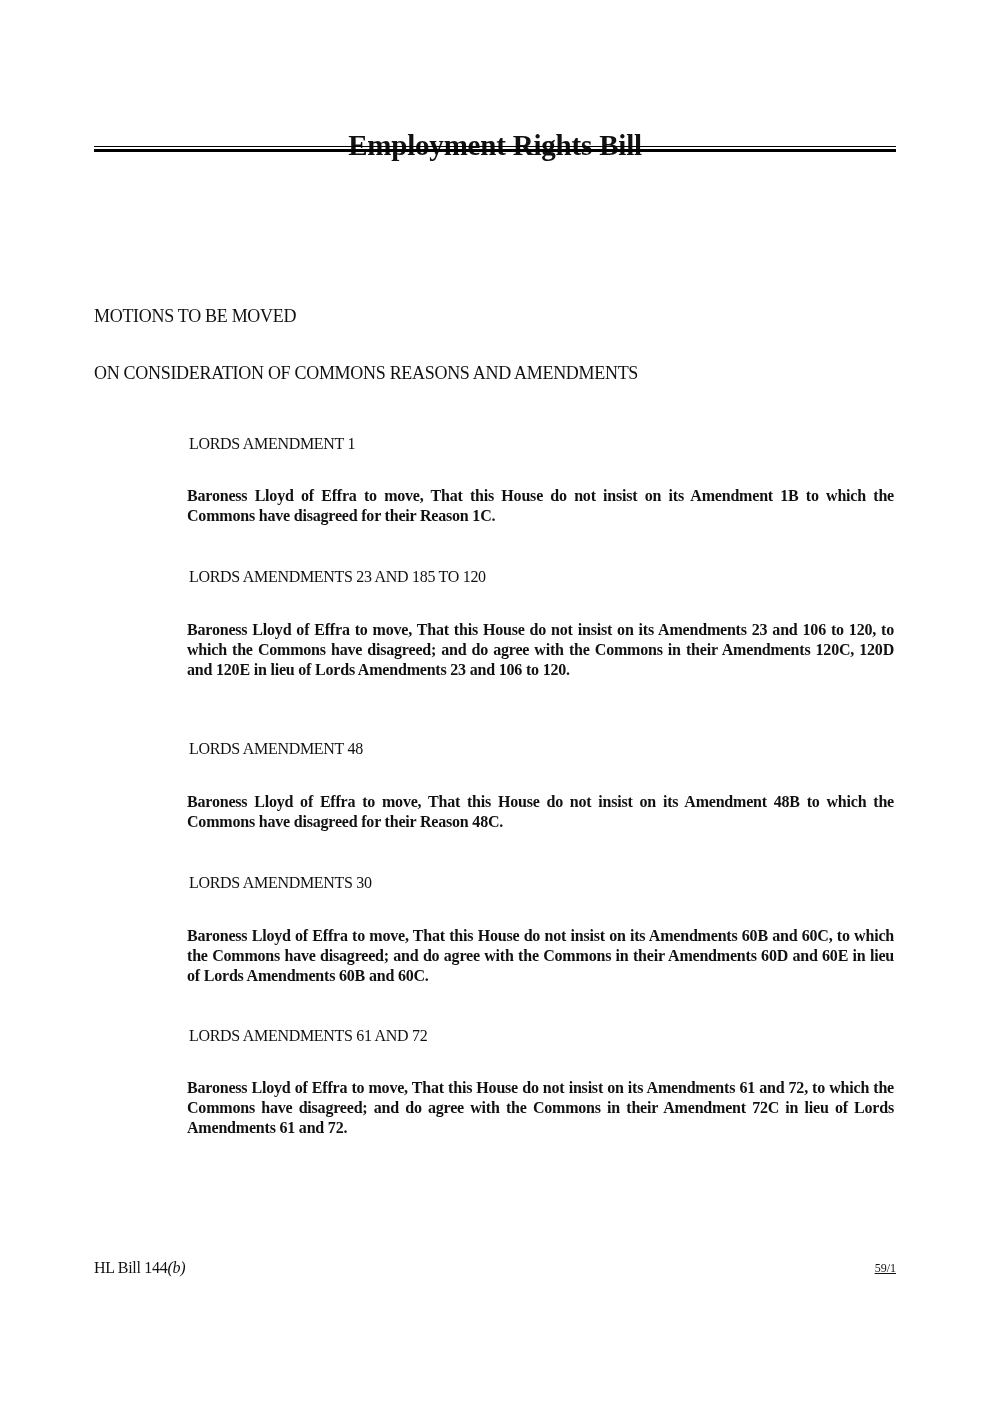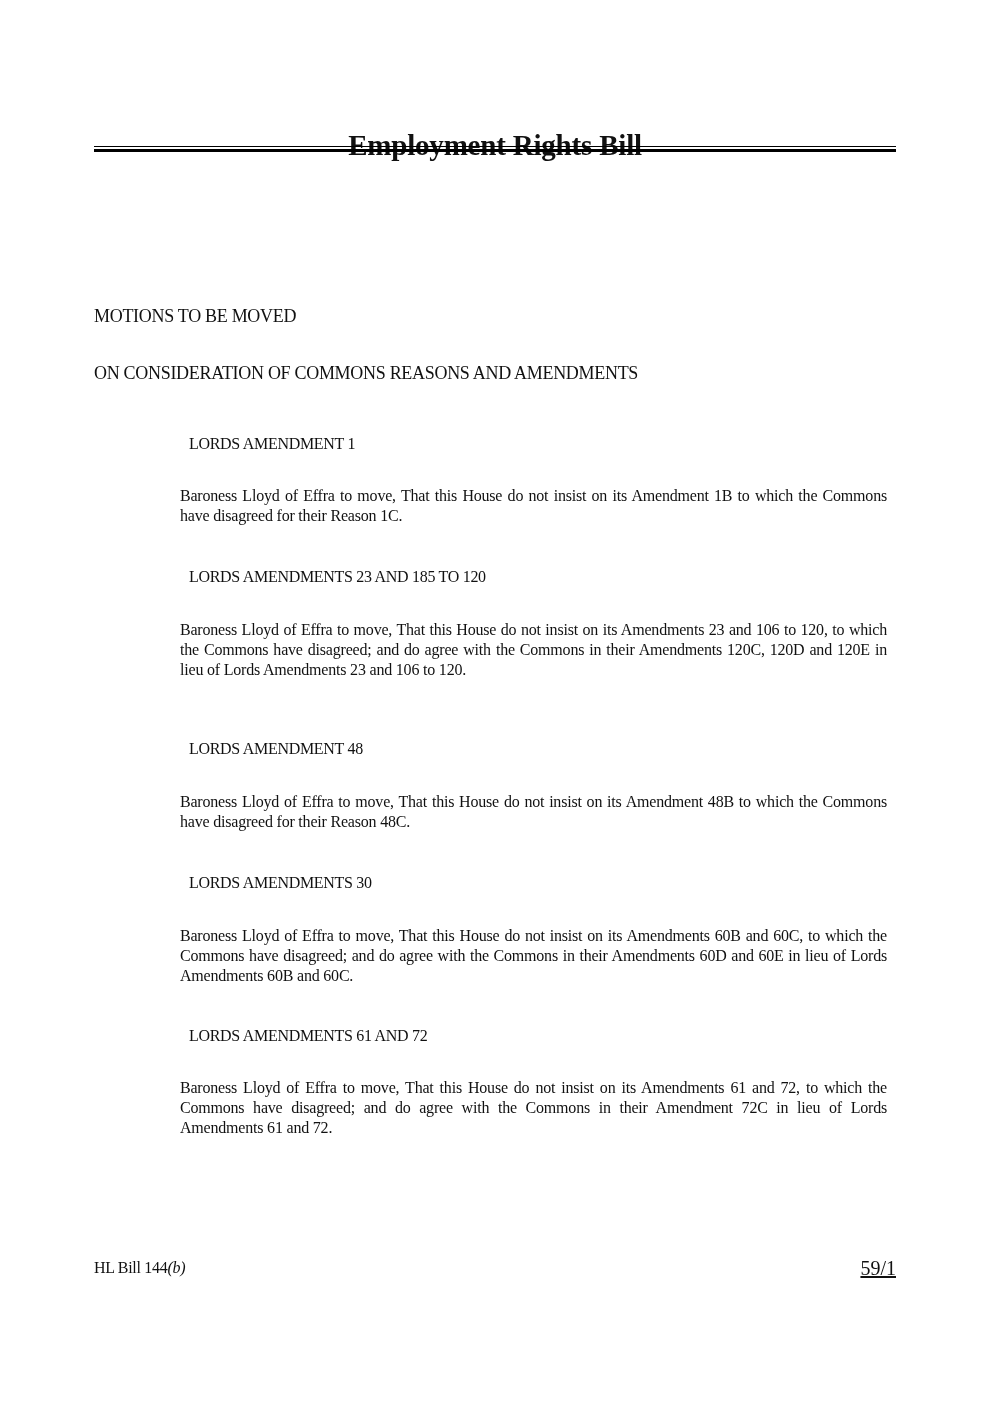--- a/index.html
+++ b/index.html
@@ -55,41 +55,41 @@
       position: absolute;
       left: 189px;
       width: 707px;
       text-align: left;
       font-size: 16px;
       line-height: 20px;
       letter-spacing: -0.3px;
     }
     .motion {
       position: absolute;
-      left: 180px;
+      left: 187px;
       width: 707px;
       font-size: 16px;
-      font-weight: normal;
+      font-weight: bold;
       line-height: 20px;
       text-align: justify;
       letter-spacing: -0.2px;
     }
     .footer-left {
       position: absolute;
       left: 94px;
       top: 1258px;
       font-size: 16px;
       line-height: 20px;
       letter-spacing: -0.3px;
     }
     .footer-right {
       position: absolute;
       right: 95px;
       top: 1258px;
-      font-size: 20px;
+      font-size: 12px;
       line-height: 20px;
       text-decoration: underline;
     }
     .italic { font-style: italic; }
   </style>
 </head>
 <body>
 
 <h1 class="page-title">Employment Rights Bill</h1>
 <div class="rule-thin"></div>

